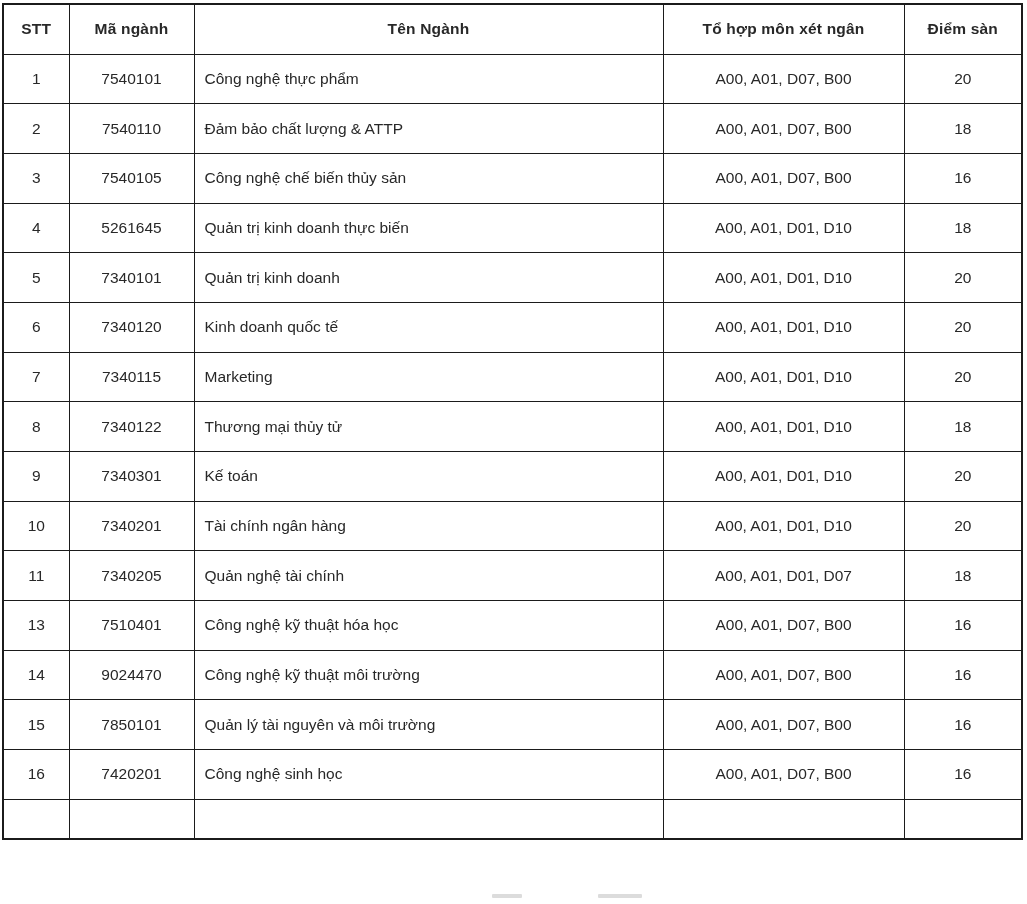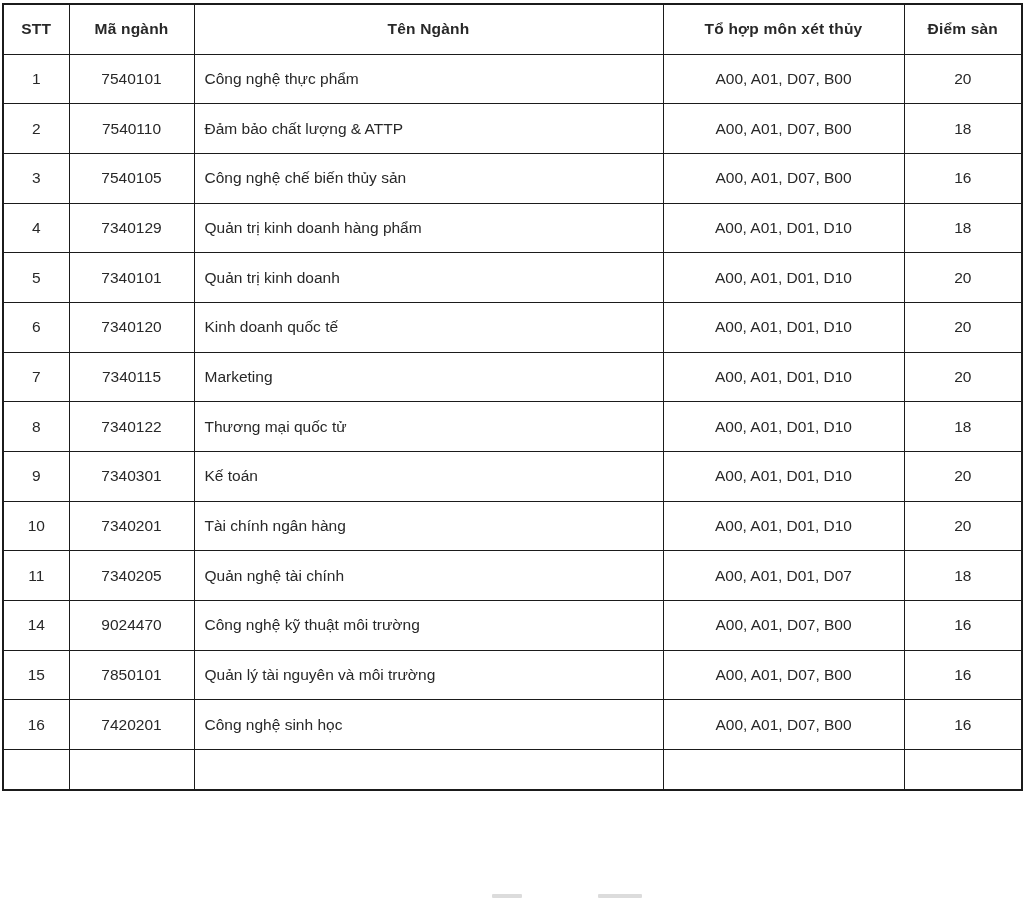--- a/index.html
+++ b/index.html
@@ -74,21 +74,21 @@
         <col style="width:125px">
         <col style="width:469px">
         <col style="width:241px">
         <col style="width:118px">
       </colgroup>
       <thead>
         <tr>
           <th>STT</th>
           <th>Mã ngành</th>
           <th>Tên Ngành</th>
-          <th>Tổ hợp môn xét thủy</th>
+          <th>Tổ hợp môn xét ngân</th>
           <th>Điểm sàn</th>
         </tr>
       </thead>
       <tbody id="table-body">
           <tr>
             <td class="c-stt">1</td>
             <td class="c-code">7540101</td>
             <td class="c-name">Công nghệ thực phẩm</td>
             <td class="c-combo">A00, A01, D07, B00</td>
             <td class="c-score">20</td>
@@ -102,22 +102,22 @@
           </tr>
           <tr>
             <td class="c-stt">3</td>
             <td class="c-code">7540105</td>
             <td class="c-name">Công nghệ chế biến thủy sản</td>
             <td class="c-combo">A00, A01, D07, B00</td>
             <td class="c-score">16</td>
           </tr>
           <tr>
             <td class="c-stt">4</td>
-            <td class="c-code">7340129</td>
-            <td class="c-name">Quản trị kinh doanh hàng phẩm</td>
+            <td class="c-code">5261645</td>
+            <td class="c-name">Quản trị kinh doanh thực biến</td>
             <td class="c-combo">A00, A01, D01, D10</td>
             <td class="c-score">18</td>
           </tr>
           <tr>
             <td class="c-stt">5</td>
             <td class="c-code">7340101</td>
             <td class="c-name">Quản trị kinh doanh</td>
             <td class="c-combo">A00, A01, D01, D10</td>
             <td class="c-score">20</td>
           </tr>
@@ -131,21 +131,21 @@
           <tr>
             <td class="c-stt">7</td>
             <td class="c-code">7340115</td>
             <td class="c-name">Marketing</td>
             <td class="c-combo">A00, A01, D01, D10</td>
             <td class="c-score">20</td>
           </tr>
           <tr>
             <td class="c-stt">8</td>
             <td class="c-code">7340122</td>
-            <td class="c-name">Thương mại quốc tử</td>
+            <td class="c-name">Thương mại thủy tử</td>
             <td class="c-combo">A00, A01, D01, D10</td>
             <td class="c-score">18</td>
           </tr>
           <tr>
             <td class="c-stt">9</td>
             <td class="c-code">7340301</td>
             <td class="c-name">Kế toán</td>
             <td class="c-combo">A00, A01, D01, D10</td>
             <td class="c-score">20</td>
           </tr>
@@ -155,20 +155,27 @@
             <td class="c-name">Tài chính ngân hàng</td>
             <td class="c-combo">A00, A01, D01, D10</td>
             <td class="c-score">20</td>
           </tr>
           <tr>
             <td class="c-stt">11</td>
             <td class="c-code">7340205</td>
             <td class="c-name">Quản nghệ tài chính</td>
             <td class="c-combo">A00, A01, D01, D07</td>
             <td class="c-score">18</td>
+          </tr>
+          <tr>
+            <td class="c-stt">13</td>
+            <td class="c-code">7510401</td>
+            <td class="c-name">Công nghệ kỹ thuật hóa học</td>
+            <td class="c-combo">A00, A01, D07, B00</td>
+            <td class="c-score">16</td>
           </tr>
           <tr>
             <td class="c-stt">14</td>
             <td class="c-code">9024470</td>
             <td class="c-name">Công nghệ kỹ thuật môi trường</td>
             <td class="c-combo">A00, A01, D07, B00</td>
             <td class="c-score">16</td>
           </tr>
           <tr>
             <td class="c-stt">15</td>

